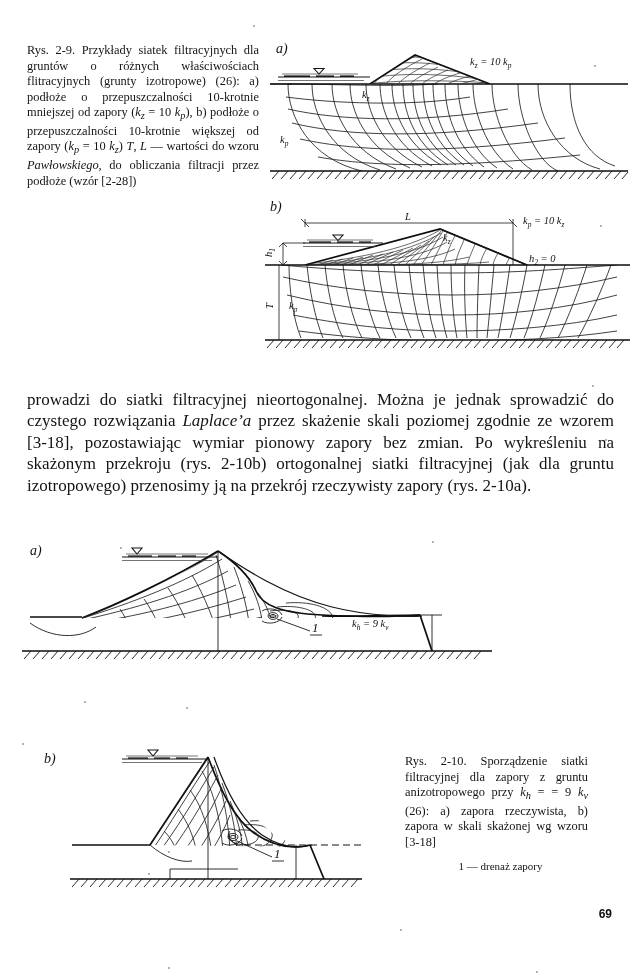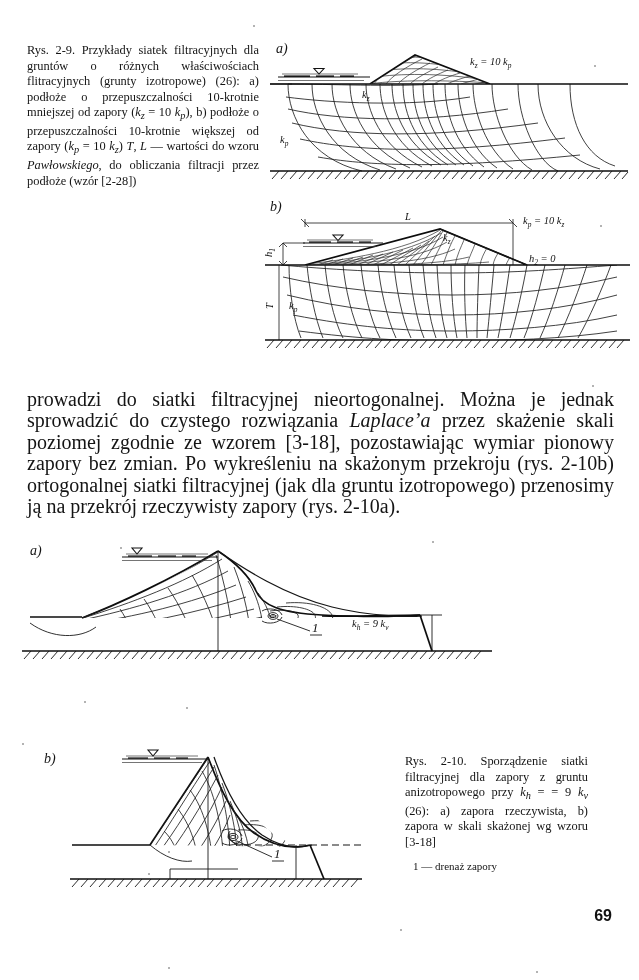--- a/index.html
+++ b/index.html
@@ -41,49 +41,49 @@
   }
   #caption-210 {
     left: 405px;
     top: 747px;
     width: 183px;
   }
   .caption .note {
     display: block;
     margin-top: 9px;
     font-size: 11px;
-    text-align: left;
+    text-align: center;
     padding-left: 8px;
   }
   .body-par {
     position: absolute;
     left: 27px;
     top: 382px;
     width: 587px;
-    font-size: 20px;
+    font-size: 17px;
     line-height: 21.4px;
     text-align: justify;
     text-justify: inter-word;
     color: #141414;
   }
   .body-par .ital { font-style: italic; }
 
   .fig-label {
     position: absolute;
     font-family: "Liberation Serif", "DejaVu Serif", serif;
     font-style: italic;
     font-size: 14px;
     color: #141414;
   }
 
   .page-number {
     position: absolute;
     right: 27px;
     top: 900px;
-    font-size: 16px;
+    font-size: 12px;
     font-weight: bold;
     font-family: "Liberation Sans", sans-serif;
     color: #111111;
   }
 
   .speck {
     position: absolute;
     width: 2px; height: 2px;
     background: #9a9a9a;
     border-radius: 50%;

